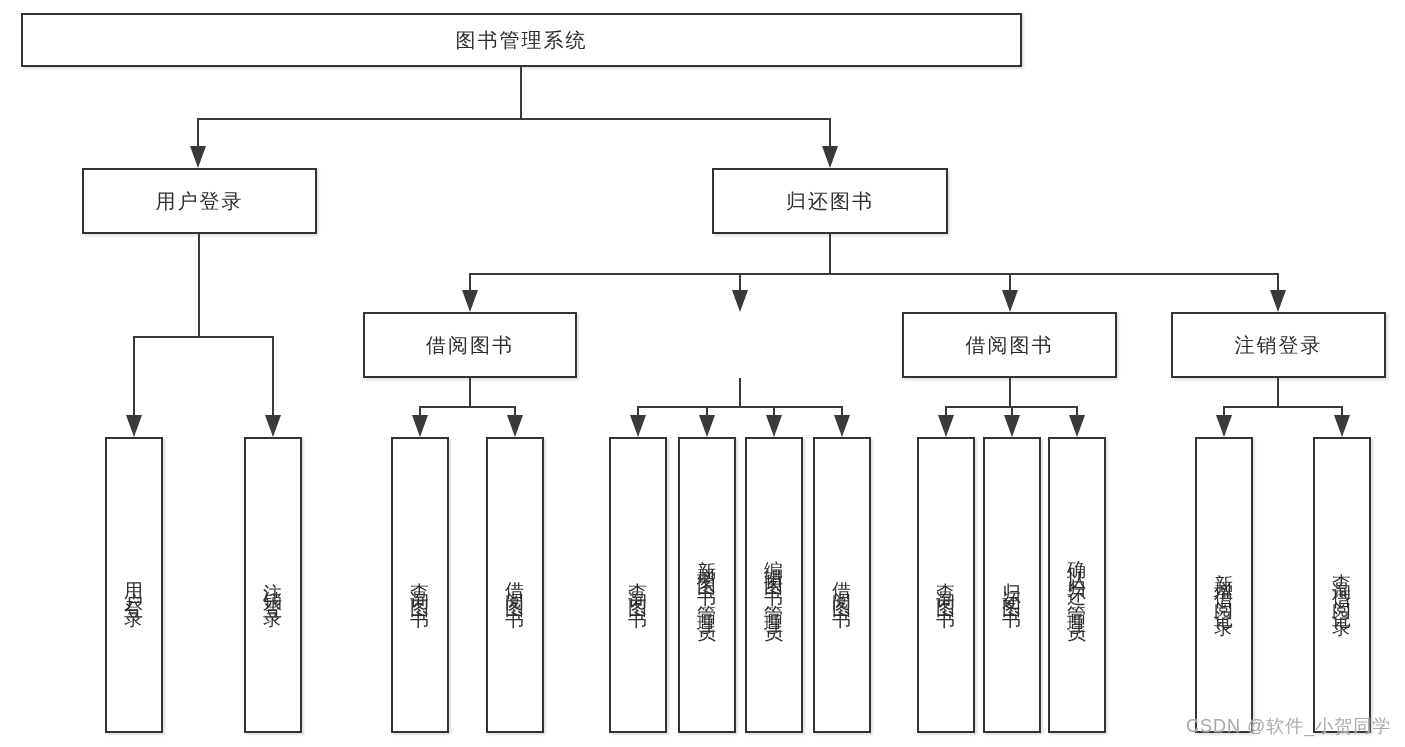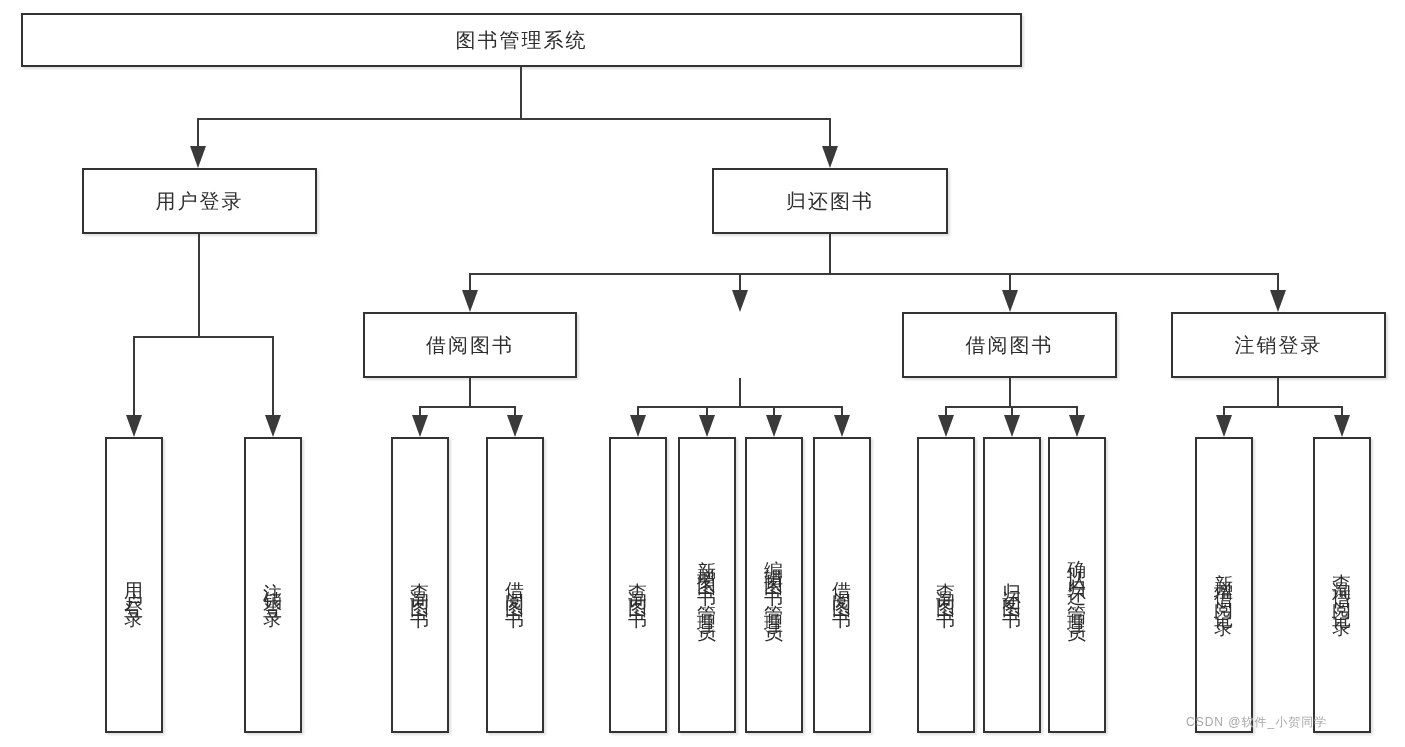--- a/index.html
+++ b/index.html
@@ -20,21 +20,21 @@
   }
   .vline{position:absolute;width:2px;background:#3a3a3a;}
   .hline{position:absolute;height:2px;background:#3a3a3a;}
   .arrow{
     position:absolute;width:0;height:0;
     border-left:8px solid transparent;border-right:8px solid transparent;
     border-top:22px solid #3a3a3a;
   }
   .watermark{
     position:absolute;left:1186px;top:714px;z-index:5;
-    font-size:12px;letter-spacing:1px;color:#a8a8a8;white-space:nowrap;
+    font-size:18px;letter-spacing:1px;color:#a8a8a8;white-space:nowrap;
     text-shadow:0 0 2px #ffffff;
   }
 </style>
 </head>
 <body>
 
 <div id="stage">
 
   <div class="node h-node" style="left:21px;top:13px;width:1001px;height:54px;">图书管理系统</div>
 

